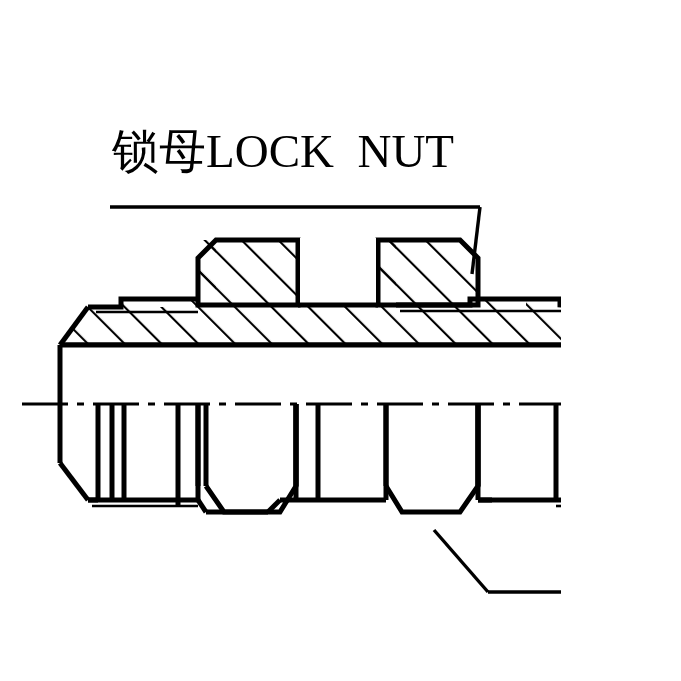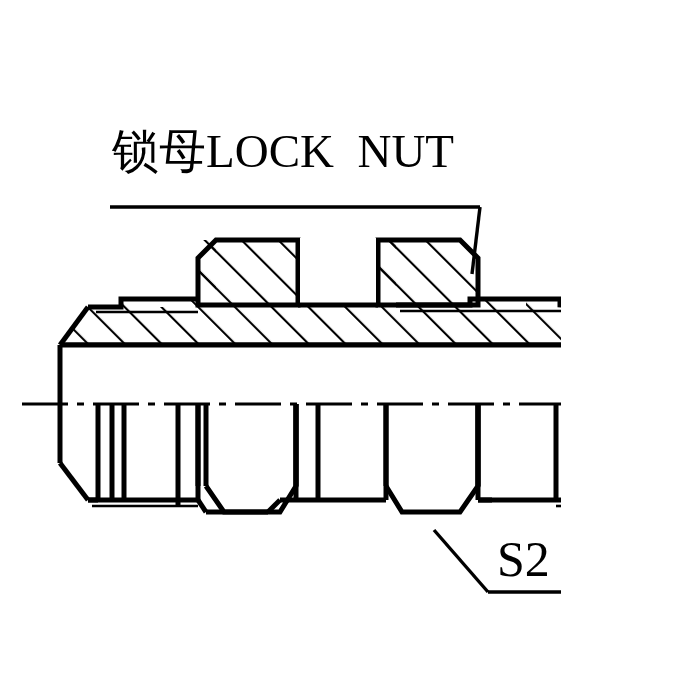--- a/index.html
+++ b/index.html
@@ -198,15 +198,14 @@
       <g fill="none" stroke="#000000" stroke-width="3.4">
         <line x1="434" y1="530" x2="488" y2="592"></line>
         <line x1="488" y1="592" x2="582" y2="592"></line>
       </g>
 
     </g>
   </svg>
 
   <div class="lbl" id="label-locknut">锁母LOCK  NUT</div>
 
-  <div class="lbl" id="label-s2">S2</div>
 
 </div>
 
 </body></html>

